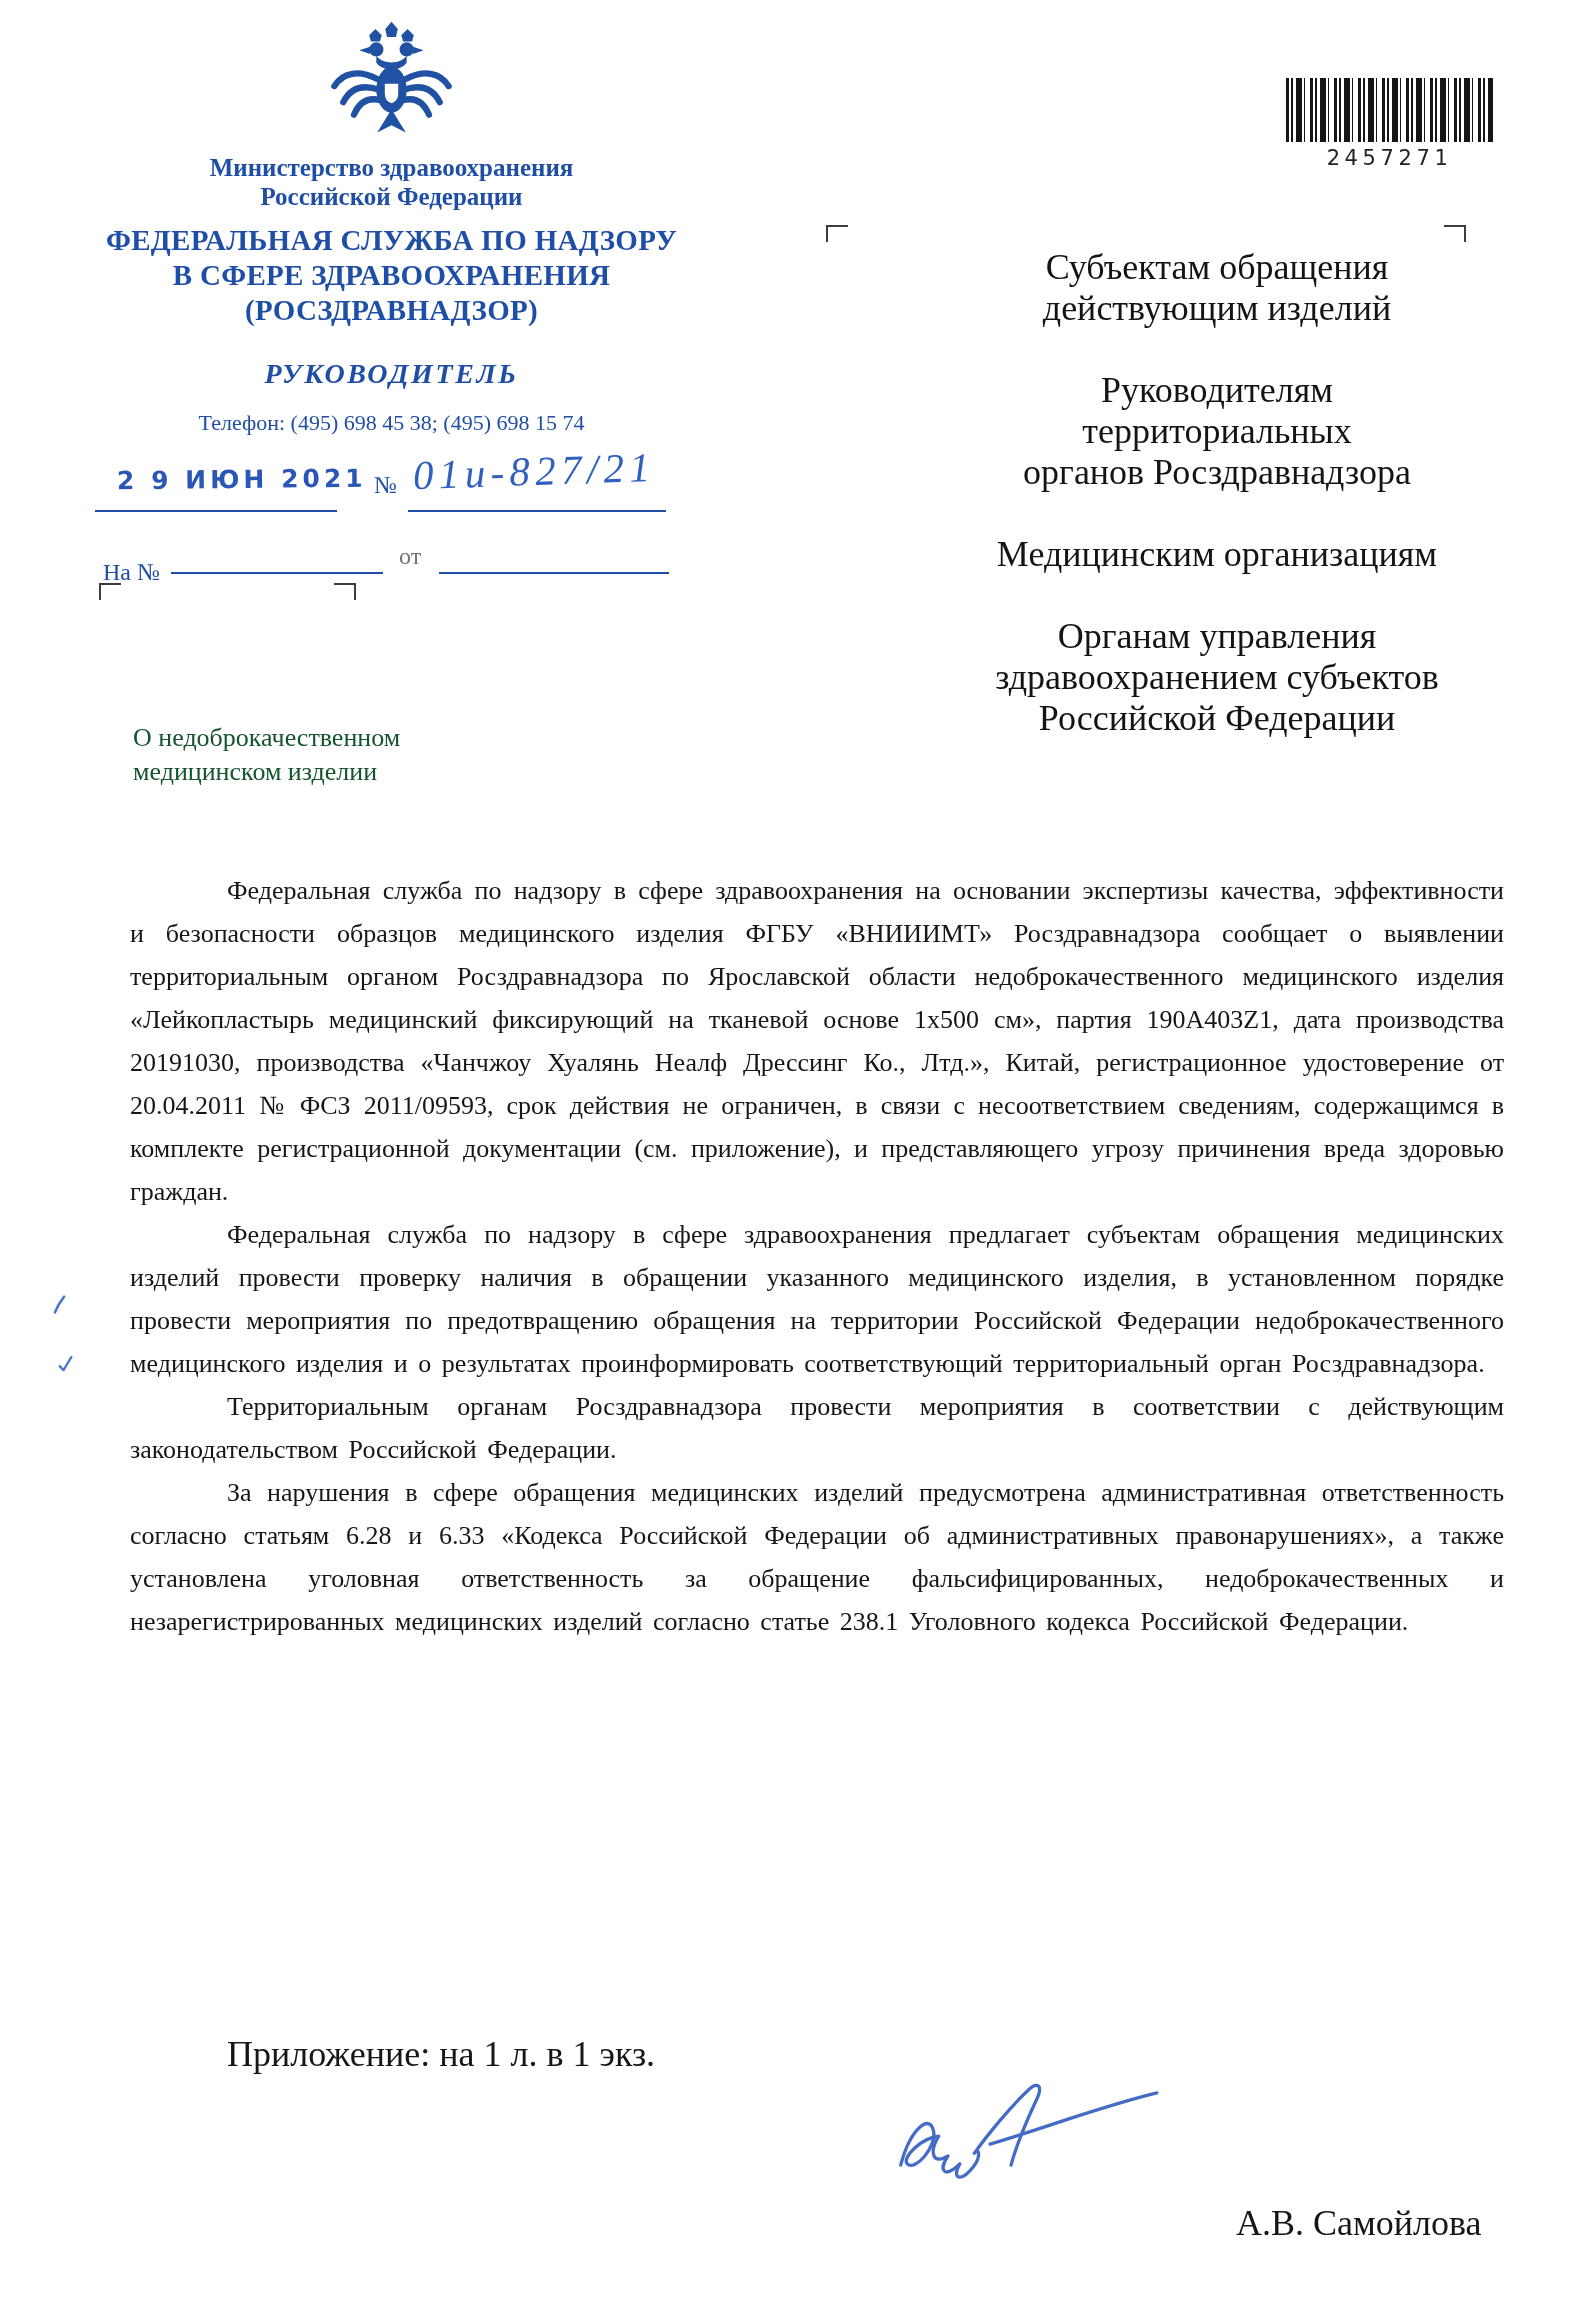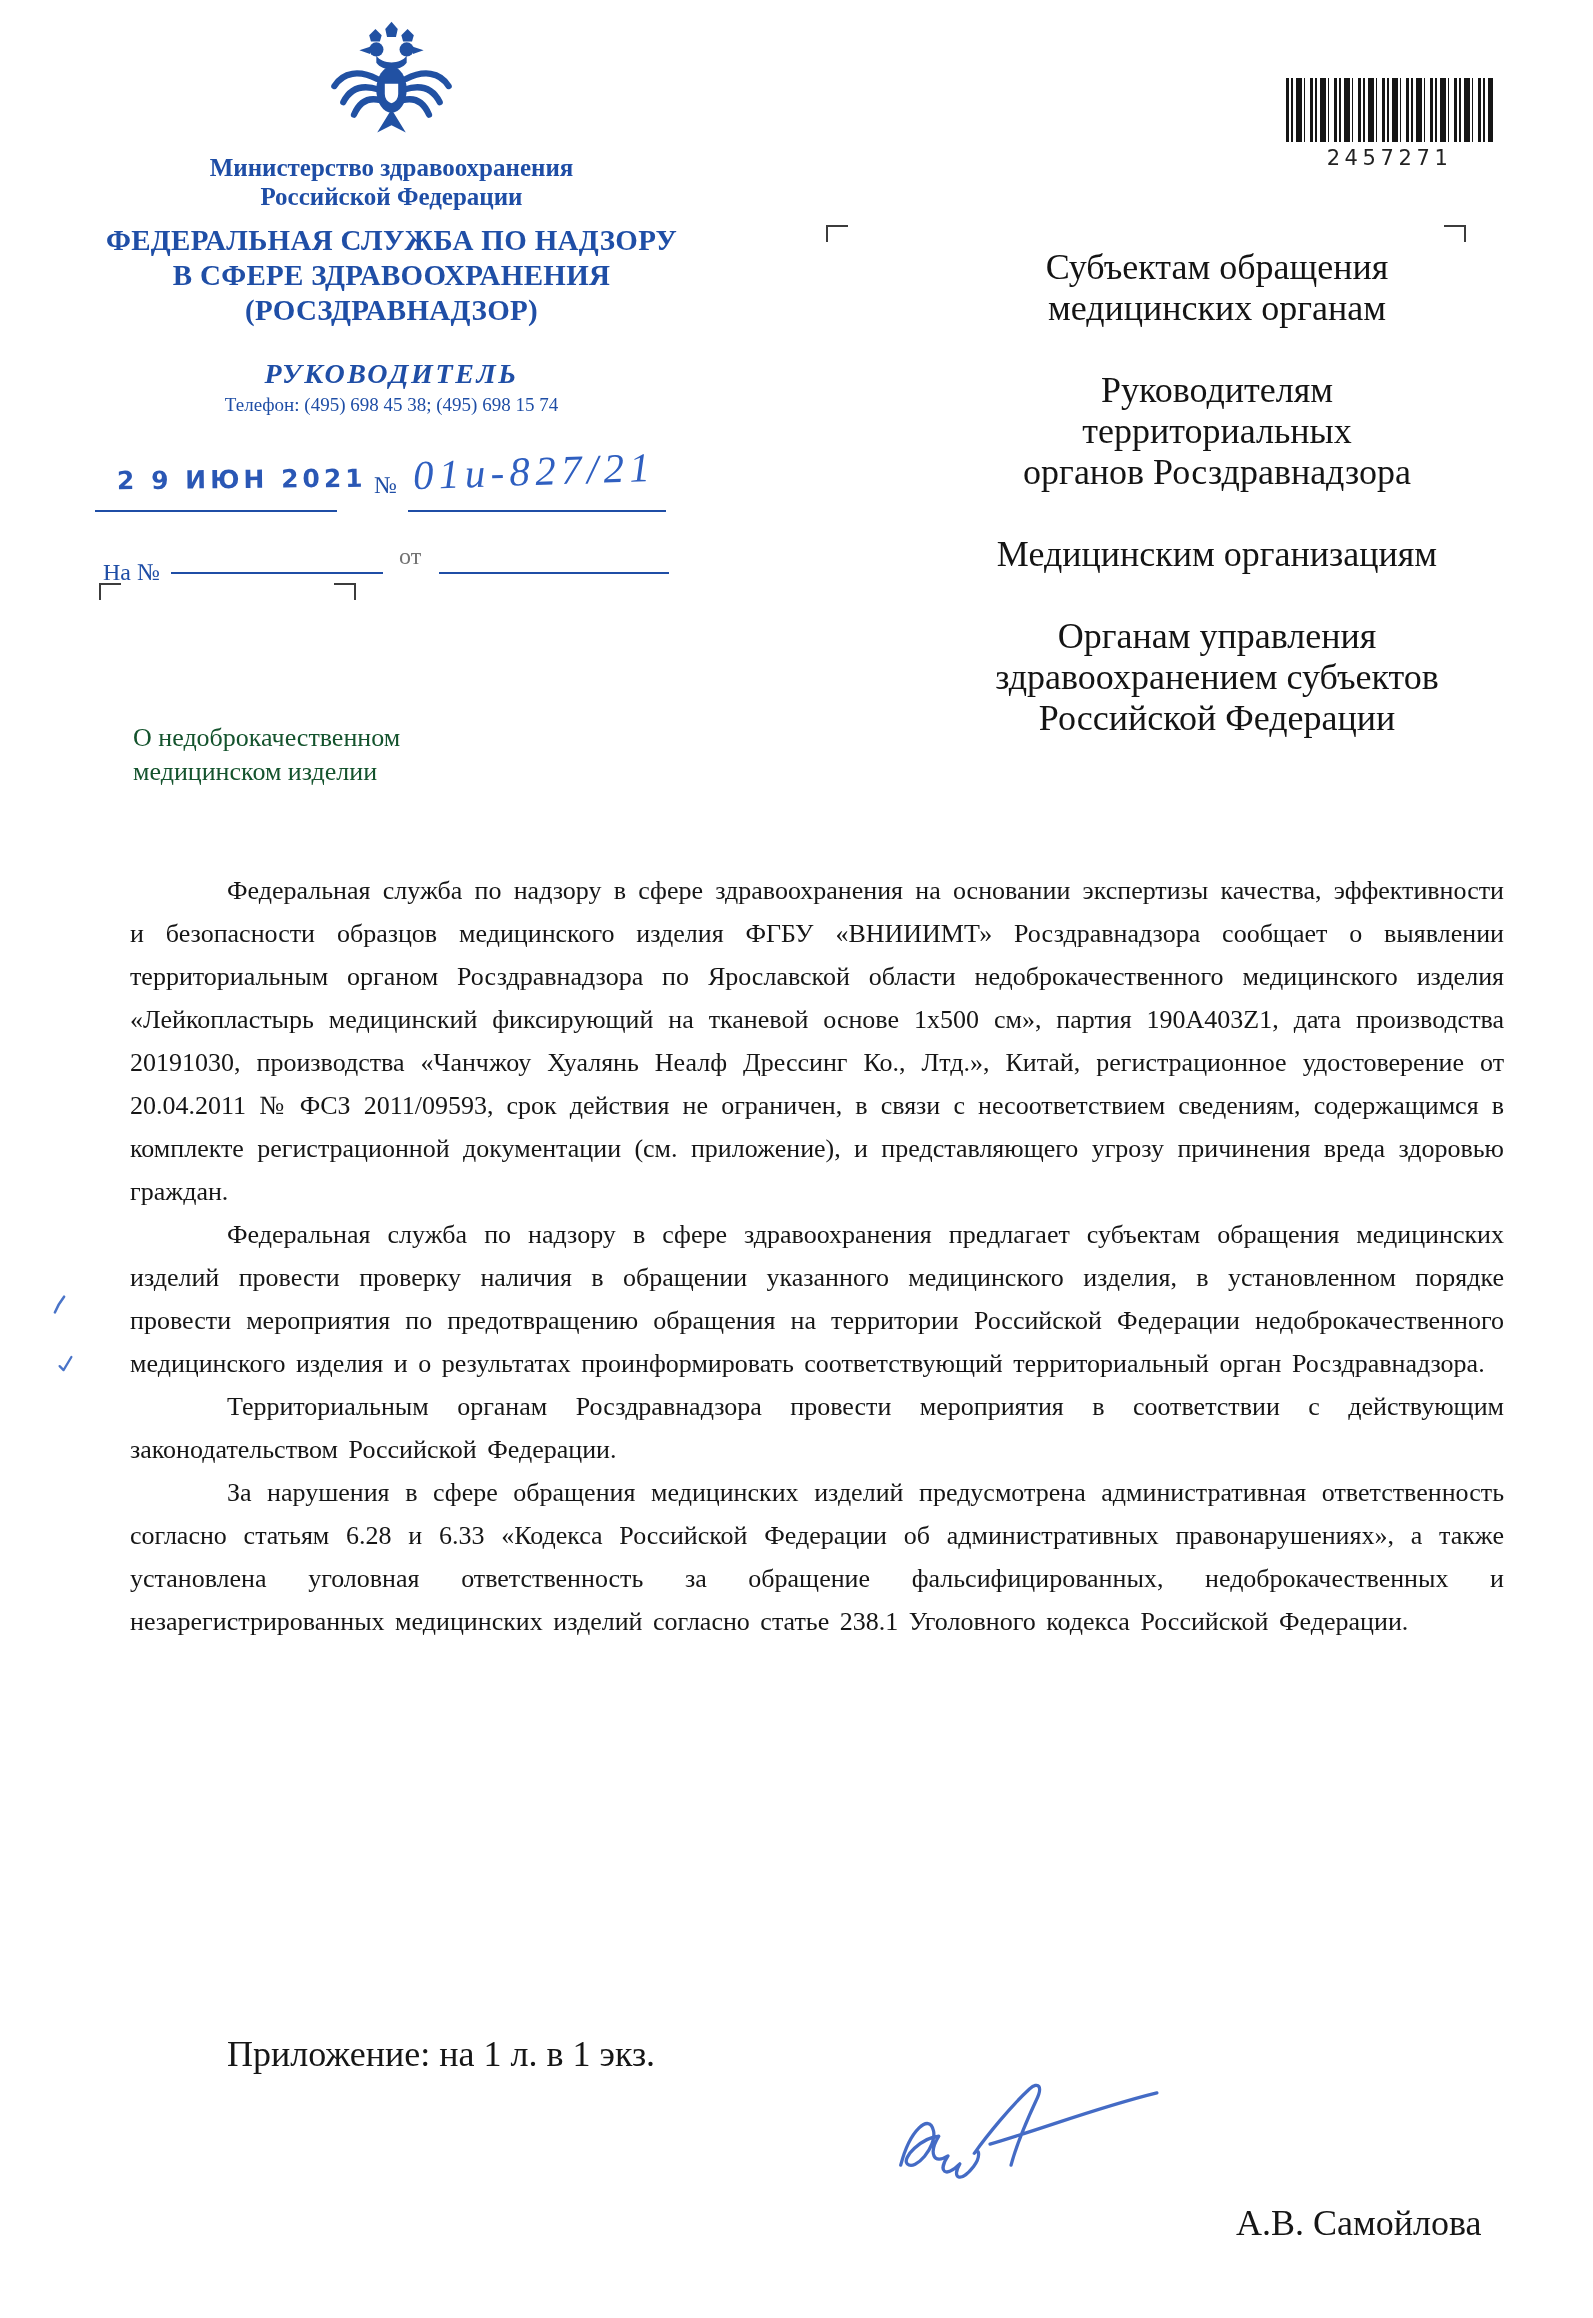--- a/index.html
+++ b/index.html
@@ -21,21 +21,21 @@
     position: absolute;
     left: 79px; top: 17px; width: 625px;
     text-align: center;
     color: #1f4ea6;
   }
   .emblem { display: block; height: 125px; width: auto; margin: 2.6px auto 8px auto; }
   .ministry  { font-weight: bold; font-size: 25px; line-height: 1.16; }
   .agency    { font-weight: bold; font-size: 29px; line-height: 1.22; margin-top: 12px; letter-spacing: 0.3px; }
   .position  { font-weight: bold; font-size: 28px; margin-top: 29px; letter-spacing: 2.6px; font-style: italic; }
   .addr-line { font-size: 22px; margin-top: 20px; }
-  .phone-line{ font-size: 19px; margin-top: 4px; }
+  .phone-line{ font-size: 22px; margin-top: 20px; }
 
   
   .req-row1 { position: absolute; left: 79px; top: 460px; width: 625px; height: 85px; }
   .date-stamp {
     position: absolute; left: 38px; top: 5.3px;
     font-family: "DejaVu Sans", sans-serif; font-weight: bold;
     font-size: 25px; letter-spacing: 4px; color: #2a57b5;
     transform: rotate(-0.6deg);
   }
   .blank-line { position: absolute; border-bottom: 2px solid #1f4ea6; height: 0; }
@@ -173,21 +173,21 @@
   <div class="corner tr cm-addr-r"></div>
   <div class="corner tl cm-low-l"></div>
   <div class="corner tr cm-low-r"></div>
 
   <div class="barcode"></div>
   <div class="barcode-number">2457271</div>
 
   <div class="addressees">
     <div class="addr-group">
       <div>Субъектам обращения</div>
-      <div>медицинских органам</div>
+      <div>действующим изделий</div>
     </div>
     <div class="addr-group">
       <div>Руководителям</div>
       <div>территориальных</div>
       <div>органов Росздравнадзора</div>
     </div>
     <div class="addr-group">
       <div>Медицинским организациям</div>
     </div>
     <div class="addr-group">

